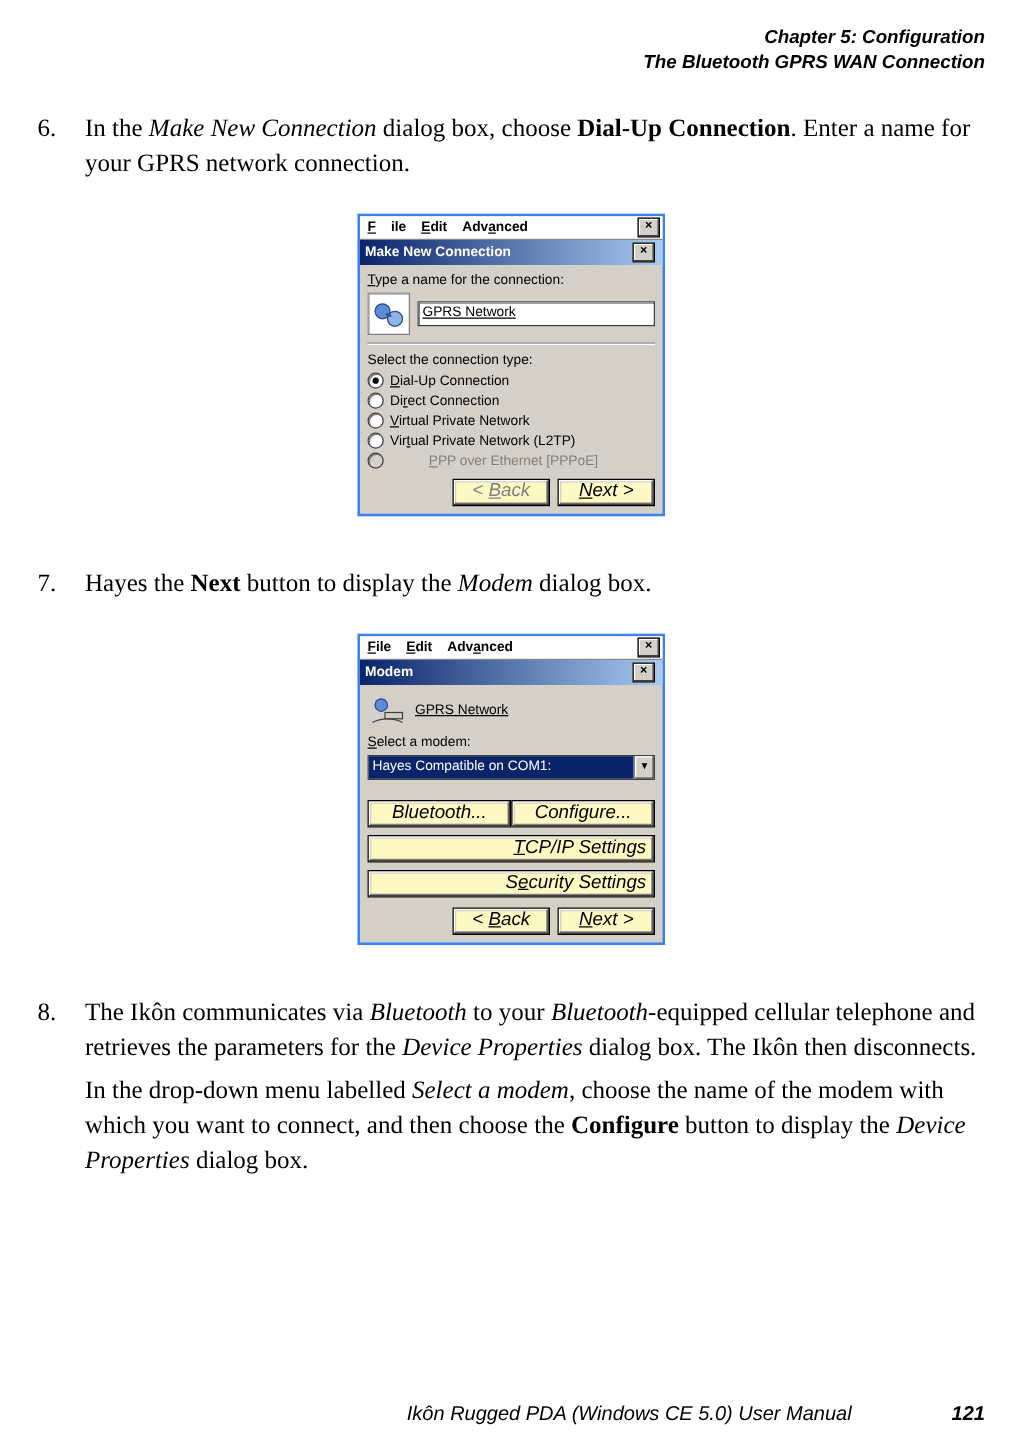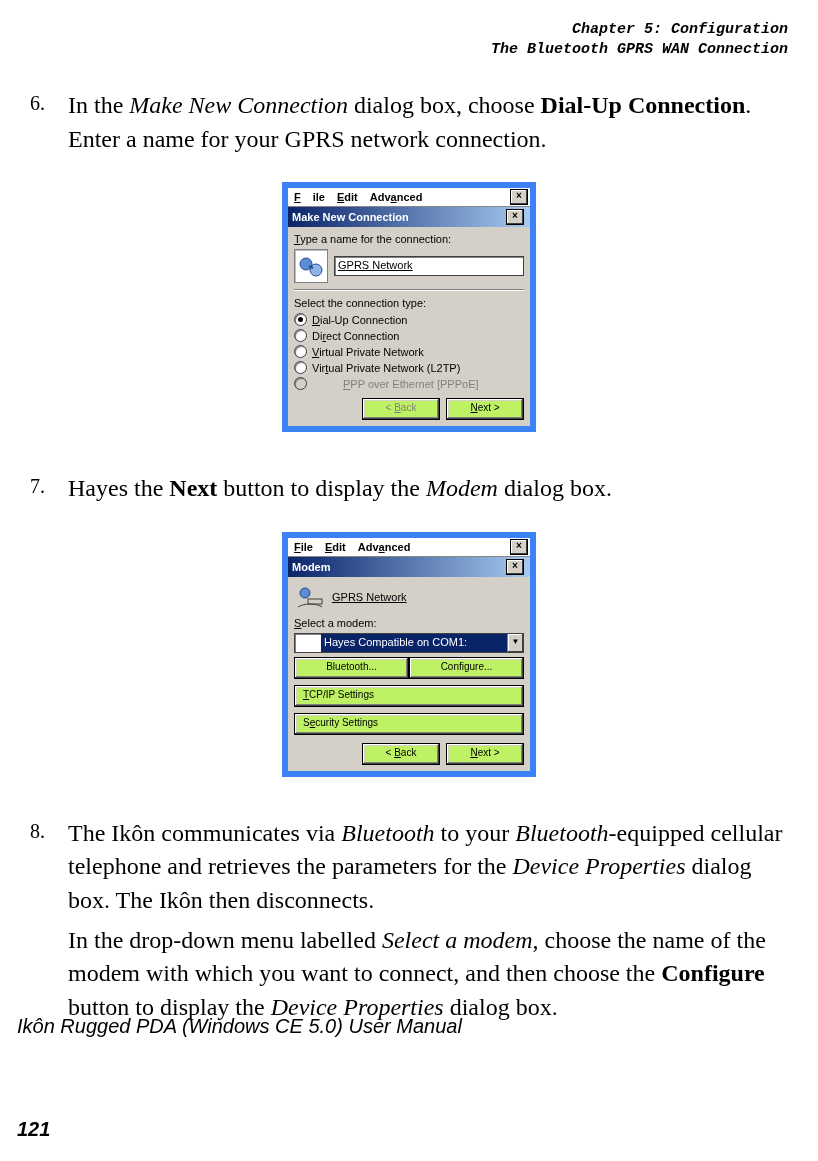--- a/index.html
+++ b/index.html
@@ -12,54 +12,54 @@
   }
   .page {
     padding: 20px 30px 30px 30px;
     box-sizing: border-box;
     width: 818px;
     min-height: 1161px;
     position: relative;
   }
   .header {
     text-align: right;
-    font-family: Liberation Mono, monospace;
+    font-family: Liberation Sans, sans-serif;
     font-style: italic;
     font-weight: bold;
     font-size: 15px;
     line-height: 1.3;
     margin-bottom: 30px;
   }
   .step {
     display: flex;
     margin-bottom: 20px;
   }
   .step-num {
     width: 38px;
     font-size: 20px;
     line-height: 1.4;
   }
   .step-body {
     flex: 1;
-    font-size: 24px;
+    font-size: 20px;
     line-height: 1.4;
   }
   .step-body p { margin: 0 0 6px 0; }
   .italic { font-style: italic; }
   .bold { font-weight: bold; }
 
   
   .dialog-wrap {
     display: flex;
     justify-content: center;
     margin: 18px 0 40px 0;
   }
   .ce-dialog {
     width: 242px;
-    border: 6px solid #3b82f6;
+    border: 2px solid #3b82f6;
     background: #d4d0c8;
     font-family: Tahoma, Verdana, sans-serif;
     font-size: 11px;
   }
   .ce-menubar {
     background: #fff;
     display: flex;
     align-items: center;
     border-bottom: 1px solid #888;
     height: 18px;
@@ -164,37 +164,37 @@
     display: flex;
     justify-content: flex-end;
     gap: 6px;
     margin-top: 8px;
   }
   .ce-btn {
     min-width: 64px;
     height: 20px;
     border: 1px solid #000;
     box-shadow: inset -1px -1px 0 #404040, inset 1px 1px 0 #fff, inset -2px -2px 0 #808080, inset 2px 2px 0 #d4d0c8;
-    background: #bef264;
+    background: #fef9c3;
     text-align: center;
     line-height: 18px;
     font-family: Tahoma, sans-serif;
-    font-size: 10px;
+    font-size: 15px;
     padding: 0 6px;
+    font-style: italic;
   }
   .ce-btn.disabled { color: #808080; }
-  .ce-btn.wide { min-width: 100px; text-align: left; padding-left: 8px; }
+  .ce-btn.wide { min-width: 100px; text-align: right; padding-left: 8px; }
   .ce-select {
     display: flex;
     border: 1px solid #404040;
     background: #fff;
     box-shadow: inset 1px 1px 0 #808080;
     height: 18px;
-    margin: 3px 0 4px 0;
-    padding-left: 26px;
+    margin: 3px 0 16px 0;
   }
   .ce-select .sel-text {
     flex: 1;
     background: #0a246a;
     color: #fff;
     padding: 2px 3px;
     white-space: nowrap;
     overflow: hidden;
   }
   .ce-select .sel-arrow {
@@ -215,24 +215,23 @@
 
   .footer {
     position: absolute;
     bottom: 20px;
     left: 17px;
     right: 30px;
     display: flex;
     justify-content: flex-end;
     font-family: "Segoe UI", "Trebuchet MS", sans-serif;
     font-style: italic;
-    font-size: 20px;
+    font-size: 16px;
     gap: 80px;
     align-items: baseline;
-    flex-direction: column;
   }
   .footer .pnum { font-weight: bold; }
 </style>
 </head>
 <body>
 
 <div class="page">
 
   <div class="header">
     <div>Chapter 5:  Configuration</div>

